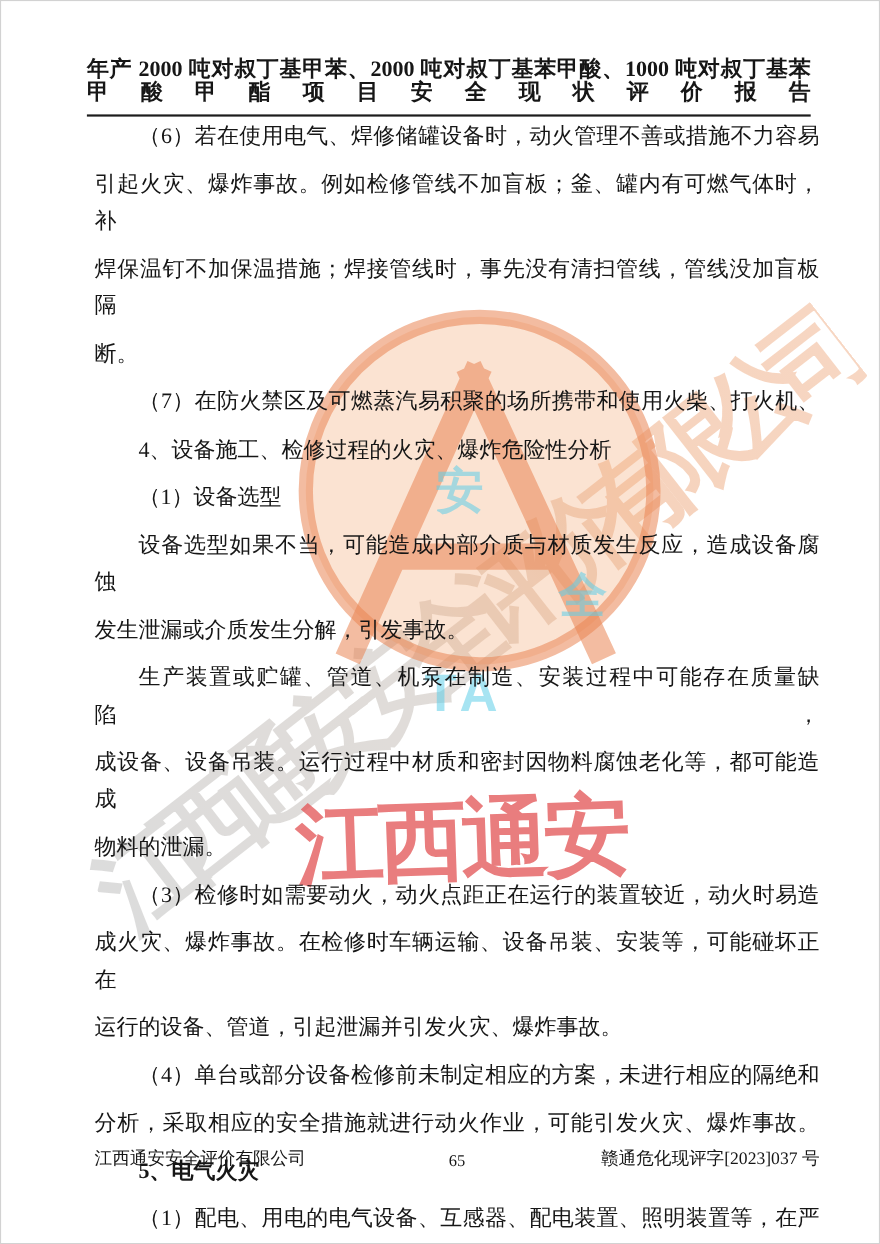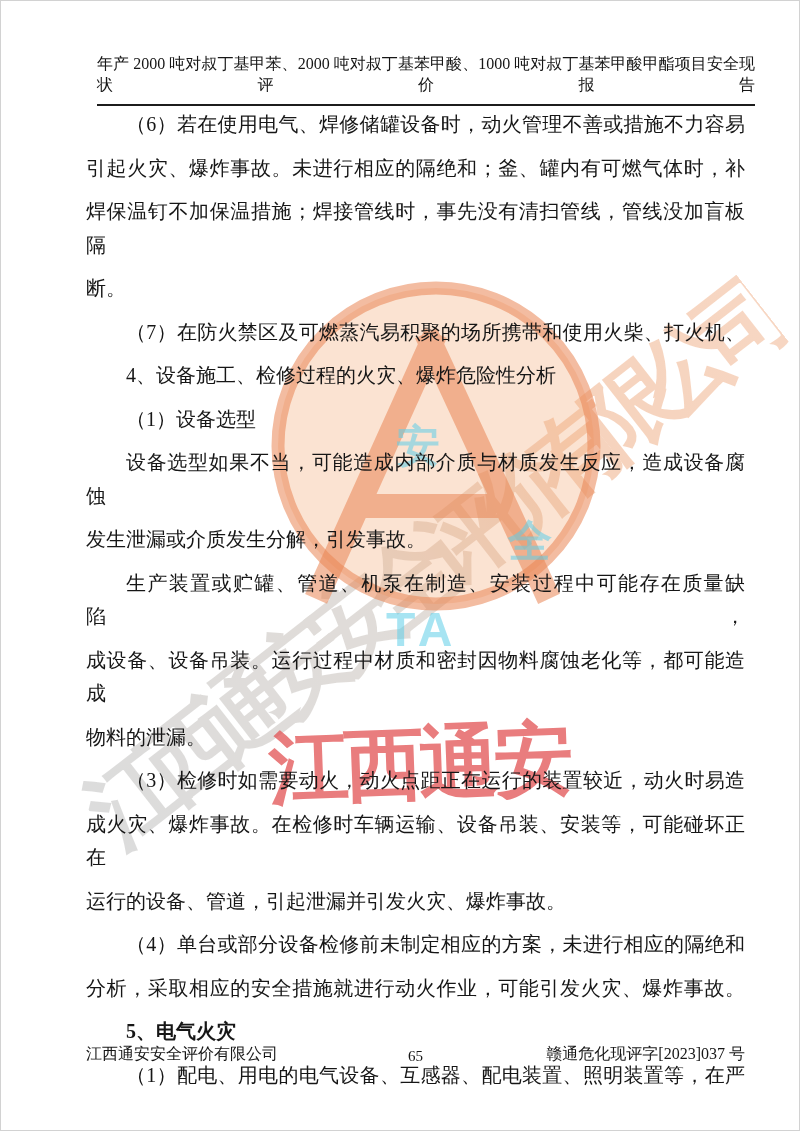--- a/index.html
+++ b/index.html
@@ -27,22 +27,22 @@
   .wm-red{
     position:absolute;left:268px;top:710px;
     font-family:"Liberation Sans","DejaVu Sans",sans-serif;
     font-size:80px;font-weight:bold;letter-spacing:-5px;
     color:#e4595a;opacity:0.78;transform:rotate(-2deg);
     white-space:nowrap;
   }
   
   .content{position:absolute;inset:0;z-index:1;}
   .header{
-    position:absolute;left:96px;top:52px;width:658px;
-    font-size:16px;font-weight:normal;line-height:21px;
+    position:absolute;left:78px;top:52px;width:658px;
+    font-size:20px;font-weight:bold;line-height:21px;
     text-align:justify;text-align-last:justify;
     border-bottom:2px solid #1c1c1c;padding-bottom:9px;
   }
   .body-text{
     position:absolute;left:85px;top:97px;width:659px;
     font-size:20px;line-height:33.5px;
   }
   .line{min-height:33.5px;margin-top:10px;}
   .line.fill{text-align:justify;text-align-last:justify;}
   .line.ind{text-indent:40px;}
@@ -74,21 +74,21 @@
 
     <div class="wm-red">江西通安</div>
   </div>
 
   <div class="content">
 
     <div class="header">年产 2000 吨对叔丁基甲苯、2000 吨对叔丁基苯甲酸、1000 吨对叔丁基苯甲酸甲酯项目安全现状评价报告</div>
 
     <div class="body-text">
         <div class="line ind fill">（6）若在使用电气、焊修储罐设备时，动火管理不善或措施不力容易</div>
-        <div class="line fill">引起火灾、爆炸事故。未进行相应的隔绝和；釜、罐内有可燃气体时，补</div>
+        <div class="line fill">引起火灾、爆炸事故。例如检修管线不加盲板；釜、罐内有可燃气体时，补</div>
         <div class="line fill">焊保温钉不加保温措施；焊接管线时，事先没有清扫管线，管线没加盲板隔</div>
         <div class="line">断。</div>
         <div class="line ind fill">（7）在防火禁区及可燃蒸汽易积聚的场所携带和使用火柴、打火机、</div>
         <div class="line ind">4、设备施工、检修过程的火灾、爆炸危险性分析</div>
         <div class="line ind">（1）设备选型</div>
         <div class="line ind fill">设备选型如果不当，可能造成内部介质与材质发生反应，造成设备腐蚀</div>
         <div class="line">发生泄漏或介质发生分解，引发事故。</div>
         <div class="line ind fill">生产装置或贮罐、管道、机泵在制造、安装过程中可能存在质量缺陷，</div>
         <div class="line fill">成设备、设备吊装。运行过程中材质和密封因物料腐蚀老化等，都可能造成</div>
         <div class="line">物料的泄漏。</div>

